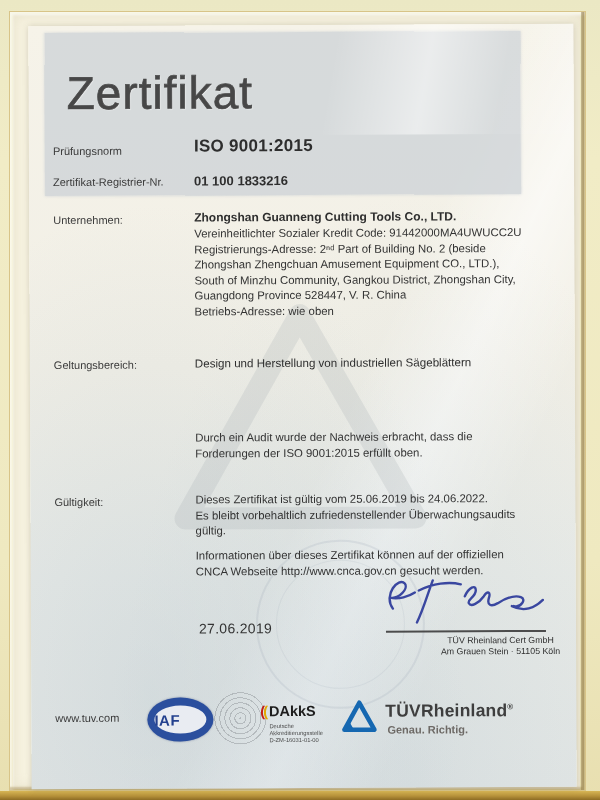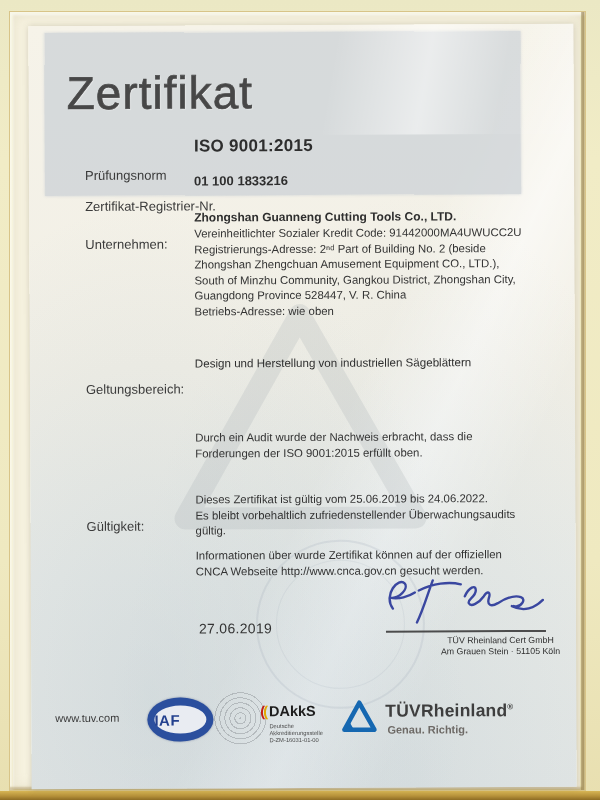--- a/index.html
+++ b/index.html
@@ -23,21 +23,21 @@
       radial-gradient(ellipse at 70% 100%, rgba(178,195,205,.28), transparent 55%),
       linear-gradient(115deg, rgba(255,255,255,0) 55%, rgba(255,255,255,.55) 66%, rgba(255,255,255,0) 78%),
       linear-gradient(180deg,#f6f3e9 0%,#f1efe6 45%,#eaece8 72%,#e5e8e6 100%);
     box-shadow:0 0 6px rgba(90,80,50,.25);}
   .gray-band{position:absolute;left:16px;top:7px;width:476px;height:163px;
     background:rgba(203,208,213,.72);box-shadow:0 0 3px rgba(203,208,213,.9);}
   .glare-top{position:absolute;left:0;top:0;right:0;height:110px;
     background:linear-gradient(100deg, rgba(255,255,255,0) 55%, rgba(255,255,255,.5) 72%, rgba(255,255,255,.05) 86%);}
   .title{position:absolute;left:38px;top:40px;font-size:46px;letter-spacing:1px;color:#474747;
     -webkit-text-stroke:.7px #4a4a4a;text-shadow:1px 1px 1px rgba(255,255,255,.5);}
-  .lbl{position:absolute;left:56px;font-size:13px;color:#3b3b3b;white-space:nowrap;margin-top:23px;}
+  .lbl{position:absolute;left:24px;font-size:11px;color:#3b3b3b;white-space:nowrap;}
   .val{position:absolute;left:165px;color:#2e2e2e;white-space:nowrap;}
   .iso-val{top:111px;font-size:17px;font-weight:bold;letter-spacing:.3px;}
   .reg-val{top:148px;font-size:13px;font-weight:bold;}
   .company-name{top:185px;font-size:12px;font-weight:bold;}
   .body-lines{font-size:11.4px;line-height:15.6px;color:#333;}
   .addr{top:201px;}
   .audit{top:405px;}
   .valid{top:467px;}
   .info{top:523px;}
   .scope-val{top:331px;font-size:11.6px;}
@@ -115,21 +115,21 @@
       <div>Forderungen der ISO 9001:2015 erfüllt oben.</div>
     </div>
 
     <div class="lbl" style="top:470px">Gültigkeit:</div>
     <div class="val body-lines valid">
       <div>Dieses Zertifikat ist gültig vom 25.06.2019 bis 24.06.2022.</div>
       <div>Es bleibt vorbehaltlich zufriedenstellender Überwachungsaudits</div>
       <div>gültig.</div>
     </div>
     <div class="val body-lines info">
-      <div>Informationen über wurde Zertifikat können auf der offiziellen</div>
+      <div>Informationen über dieses Zertifikat können auf der offiziellen</div>
       <div>CNCA Webseite http://www.cnca.gov.cn gesucht werden.</div>
     </div>
 
     <div class="date">27.06.2019</div>
     <svg class="sig-svg" width="172" height="60" viewBox="0 0 172 60">
       <path d="M16 38 C6 24 22 6 28 13 C32 18 22 29 13 27 C22 29 32 26 38 22
                M56 10 C50 26 46 40 40 52
                M42 20 C56 13 72 11 84 14
                M88 26 C92 17 99 14 99 20 C99 27 90 29 92 33 C94 37 102 33 107 26
                C111 20 114 22 112 28 C110 35 114 37 121 33 C129 28 138 25 144 27 C150 29 144 38 137 36

